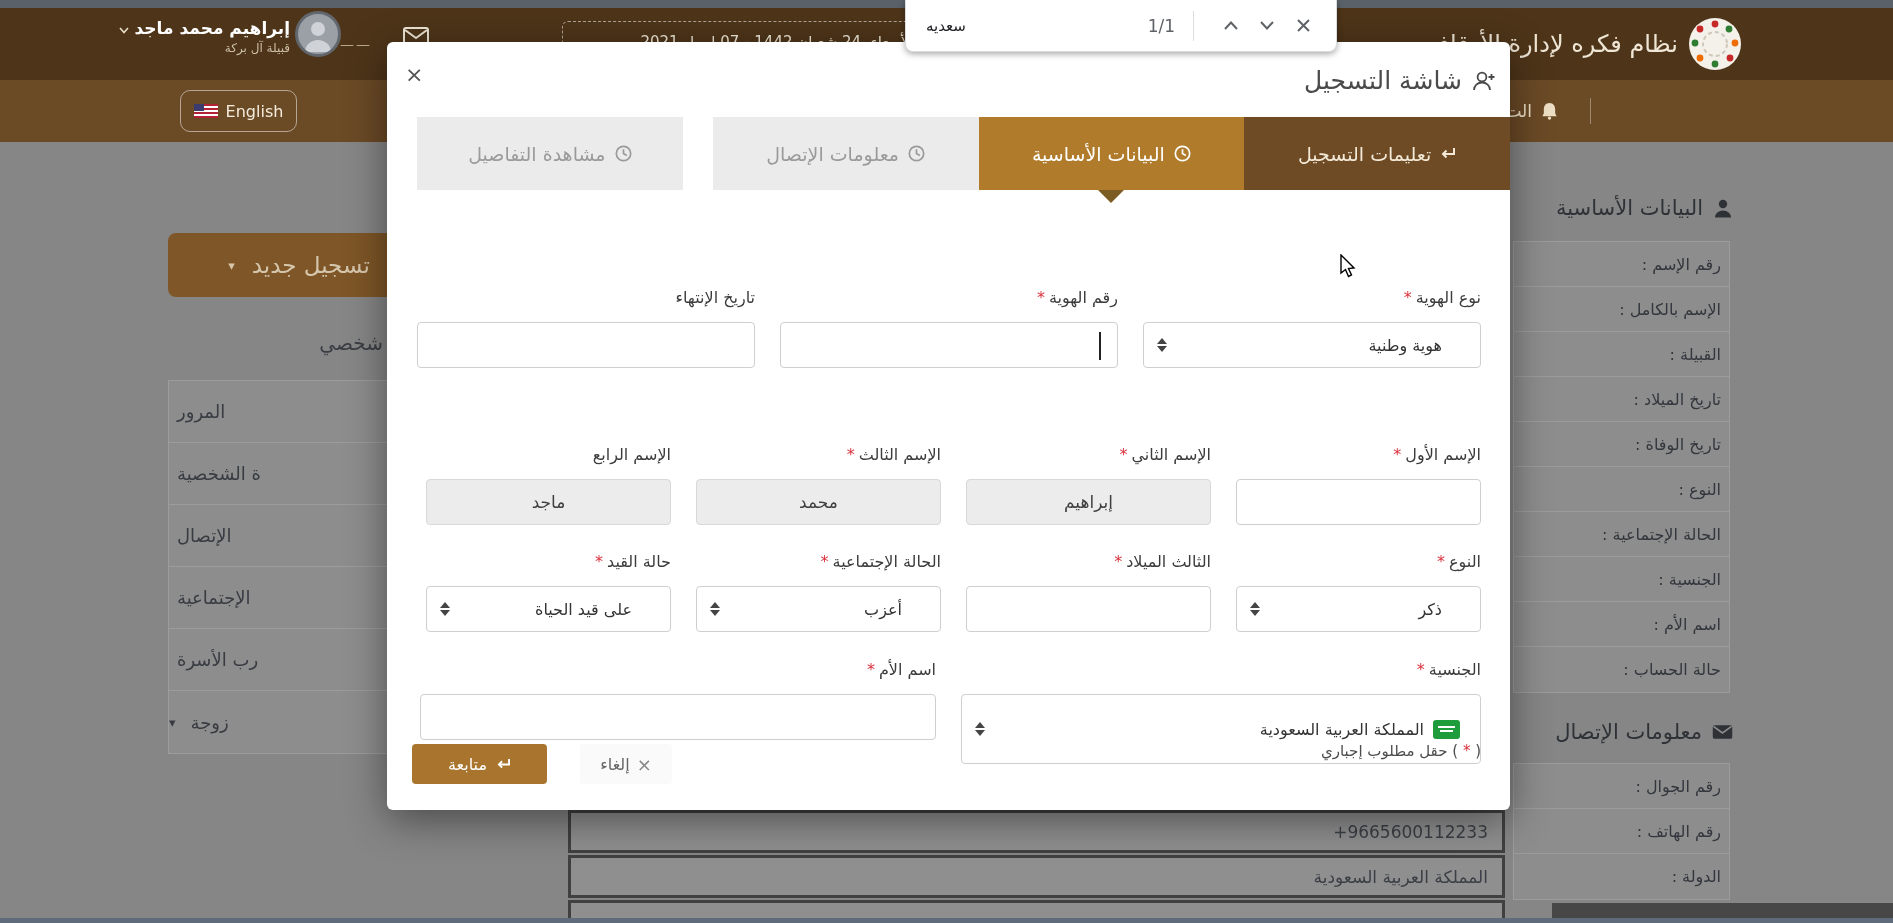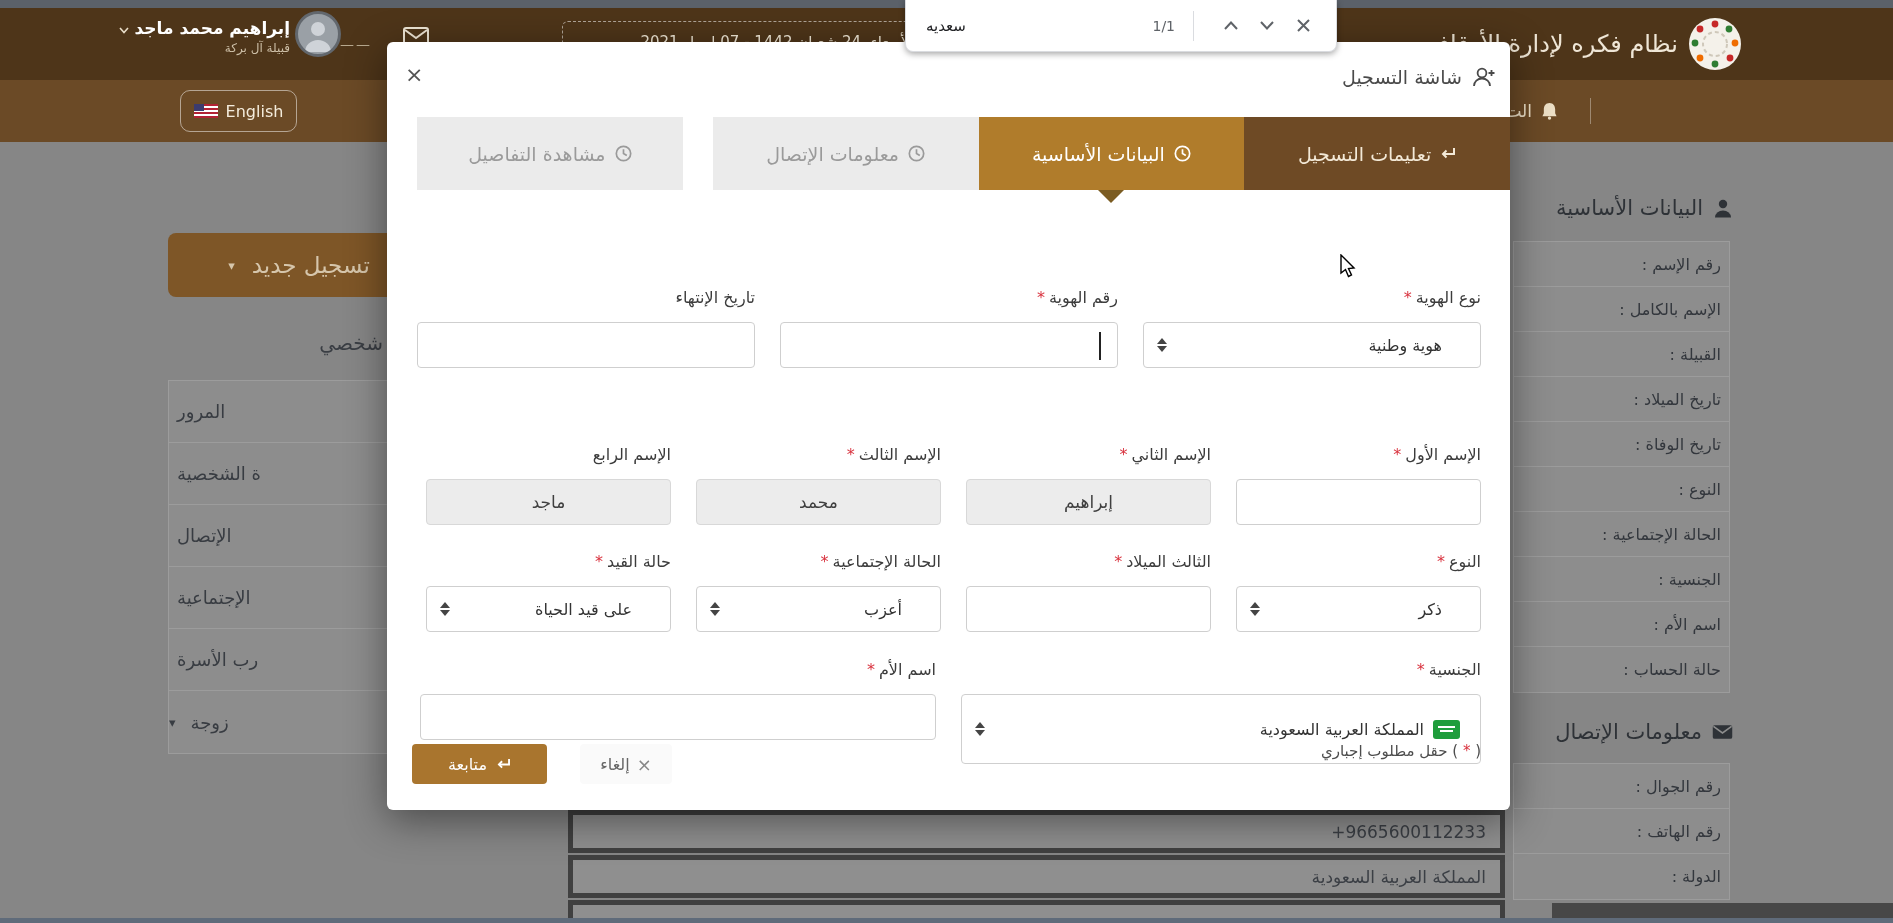--- a/index.html
+++ b/index.html
@@ -62,45 +62,45 @@
                       color:#3a3e44; font-size:20px; }
   .bg-menu { position:absolute; left:168px; top:238px; width:262px; background:#8d8d8d;
              border:1px solid #9c9c9c; }
   .bg-menu-row { height:62px; border-bottom:1px solid #9c9c9c; display:flex; align-items:center;
                  justify-content:flex-start; padding-right:0; direction:rtl; color:#383c42; font-size:18px; }
   .bg-menu-row span.lbl { margin-right:auto; margin-left:8px; }
   .bg-menu-row:last-child { border-bottom:none; }
   .menu-caret { font-size:13px; margin-right:7px; }
 
   .bg-bottom-row { position:absolute; left:568px; width:937px; height:43px; background:#8f8f8f;
-                   border:5px solid #404040; display:flex; align-items:center; padding:0 14px;
+                   border:3px solid #404040; display:flex; align-items:center; padding:0 14px;
                    color:#3b3f45; font-size:17px; }
   .bg-bottom-row.r1 { top:668px; }
   .bg-bottom-row.r2 { top:713px; }
   .bg-bottom-row.r3 { top:758px; height:40px; }
 
   .footer-dark { position:absolute; right:0; top:761px; width:341px; height:15px; background:#474747; z-index:2; }
   .footer-blue { position:absolute; left:0; top:776px; width:1893px; height:5px; background:#5f6b7a; z-index:2; }
 
   
   .findbar { position:absolute; top:0; left:905px; width:432px; height:52px; background:#fff; z-index:6;
              border:1px solid #dadce0; border-top:none; border-radius:0 0 8px 8px;
              box-shadow:0 2px 6px rgba(0,0,0,.35); display:flex; align-items:center; direction:ltr;
              padding:0 20px; }
   .fb-query { font-size:15px; color:#202124; flex:1; text-align:left; }
-  .fb-matches { font-size:14px; color:#5f6368; margin-right:18px; direction:ltr; }
+  .fb-matches { font-size:17px; color:#5f6368; margin-right:18px; direction:ltr; }
   .fb-divider { width:1px; height:30px; background:#dadce0; margin-right:14px; }
   .fb-btn { width:26px; height:26px; display:flex; align-items:center; justify-content:center; margin-left:10px; }
 
   
   .modal { position:absolute; top:42px; left:387px; width:1123px; height:768px; background:#fff; z-index:5;
            border-radius:6px; box-shadow:0 10px 40px rgba(0,0,0,.45); }
   .m-header { position:relative; height:75px; }
   .m-title { position:absolute; right:14px; top:24px; display:flex; align-items:center; gap:10px;
-             color:#4a4a4a; font-size:19px; }
+             color:#4a4a4a; font-size:25px; }
   .m-close { position:absolute; left:18px; top:22px; color:#555; font-size:22px; line-height:1; cursor:default; }
   .m-tabs { display:flex; height:73px; direction:rtl; }
   .m-tab { flex:1; display:flex; align-items:center; justify-content:center; gap:9px; font-size:19px; position:relative; }
   .m-tab.dark { background:#6e4a25; color:#f3e9d7; }
   .m-tab.active { background:#b07c2b; color:#fff; }
   .m-tab.active::after { content:""; position:absolute; top:100%; right:50%; margin-right:-13px;
                          border:13px solid transparent; border-top-color:#7b5c22; }
   .m-tab.inactive { background:#ebebeb; color:#9a9a9a;margin-left:30px; }
 
   .f-row { position:absolute; left:29px; right:29px; display:flex; gap:25px; direction:rtl; }

